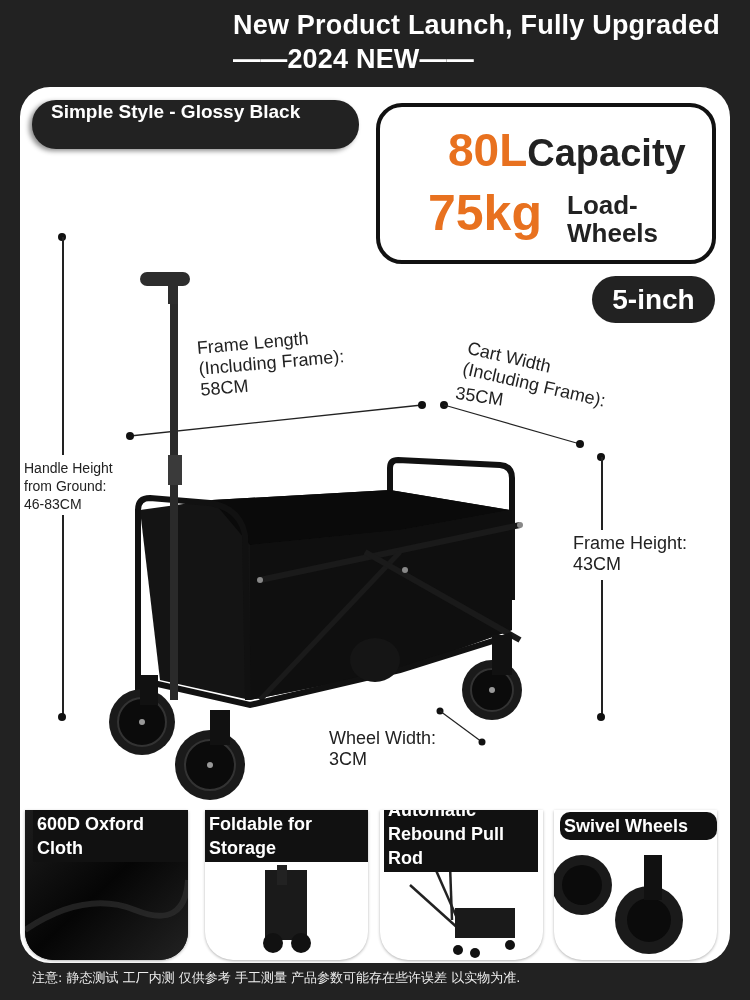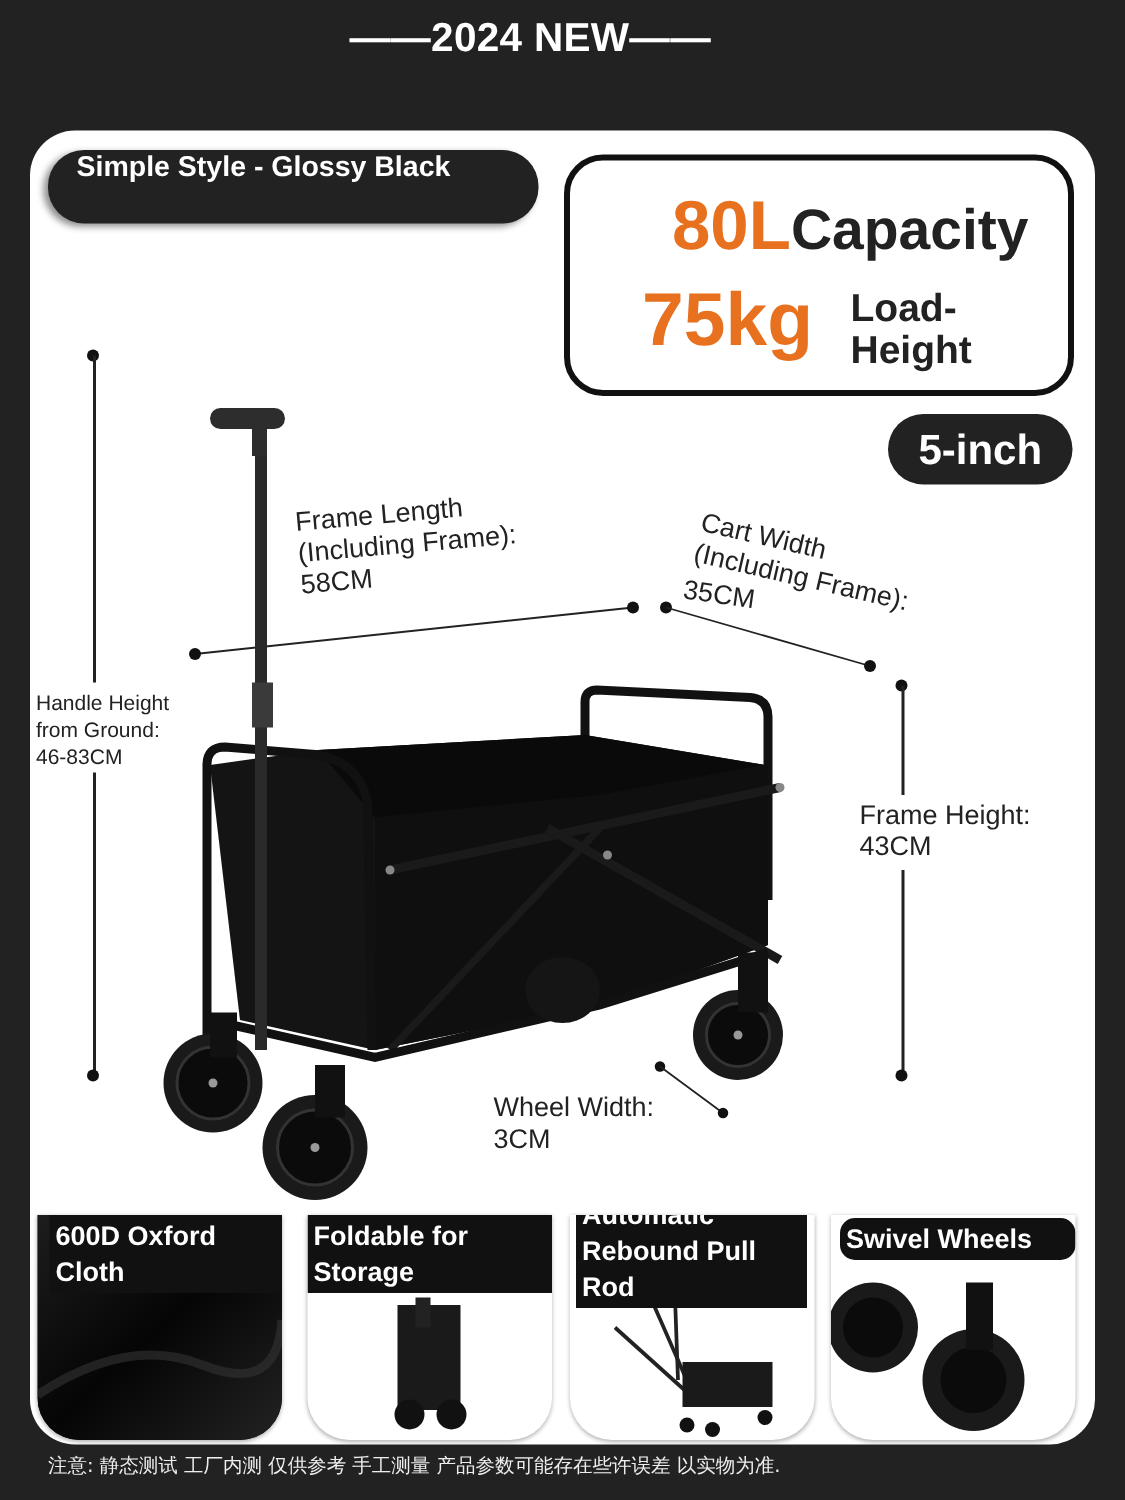--- a/index.html
+++ b/index.html
@@ -18,39 +18,40 @@
   .dot{width:8px;height:8px;border-radius:50%;background:#111;}
   .vline{width:1.5px;background:#222;}
   .card{top:810px;width:163px;height:150px;background:#fff;border-radius:0 0 28px 28px;overflow:hidden;box-shadow:0 1px 3px rgba(0,0,0,0.3);}
   .card-title{position:absolute;background:#111;color:#fff;font-family:"Liberation Sans",sans-serif;font-weight:bold;font-size:18px;line-height:24px;padding:2px 4px;}
   .footer{left:32px;top:968px;color:#eee;font-size:13px;line-height:20px;font-family:"DejaVu Sans",sans-serif;}
 </style>
 </head>
 <body>
 
 <div class="abs headline">
+  <div>New Product Launch, Fully Upgraded</div>
   <div>——2024 NEW——</div>
 </div>
 
 <div class="abs panel"></div>
 
 <div class="abs style-pill">
   <span>Simple Style - Glossy Black</span>
 </div>
 
 <div class="abs spec-box">
   <div class="abs" style="left:68px;top:18px;">
     <span class="orange" style="font-size:46px;line-height:50px;">80L</span><span class="dark" style="font-size:38px;line-height:50px;">Capacity</span>
   </div>
   <div class="abs" style="left:48px;top:76px;">
     <span class="orange" style="font-size:50px;line-height:60px;">75kg</span>
   </div>
   <div class="abs dark" style="left:187px;top:84px;font-size:26px;line-height:28px;">
     <div>Load-</div>
-    <div>Height</div>
+    <div>Wheels</div>
   </div>
 </div>
 
 <div class="abs wheel-pill">
   <span>5-inch</span>
 </div>
 
 <div class="abs dot" style="left:58px;top:233px;"></div>
 <div class="abs vline" style="left:62px;top:237px;height:218px;"></div>
 <div class="abs small-label" style="left:24px;top:459px;">

